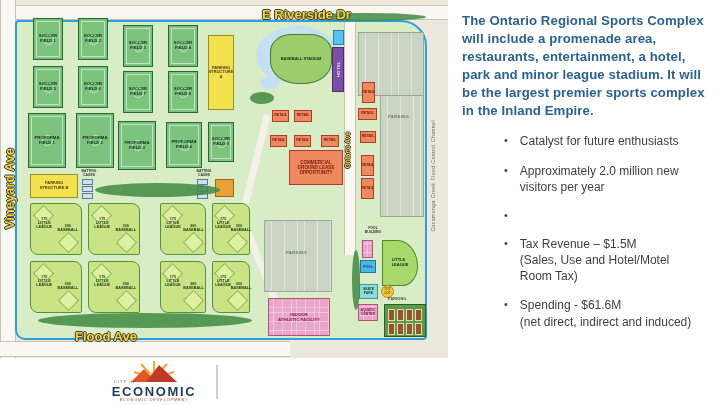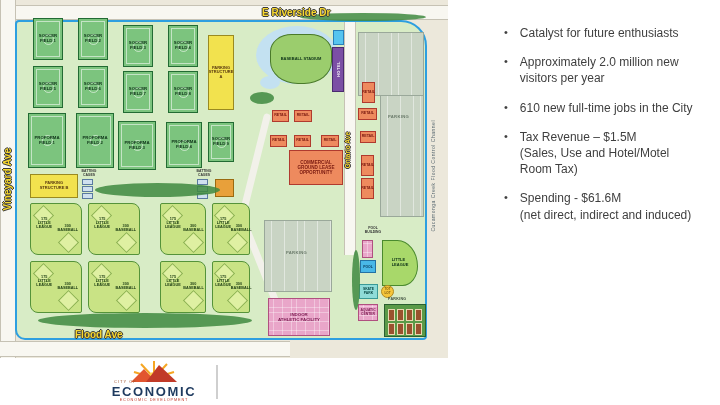--- a/index.html
+++ b/index.html
@@ -6,21 +6,21 @@
   .slide{position:relative;width:720px;height:405px;background:#ffffff;overflow:hidden;
          font-family:"Liberation Sans", sans-serif;}
   .abs{position:absolute;}
 
   
   #map{position:absolute;left:0;top:0;width:448px;height:358px;background:#ece8db;overflow:hidden;}
   .road-h{position:absolute;background:#f8f7f1;border-top:0.5px solid #c6c2b4;border-bottom:0.5px solid #c6c2b4;}
   .road-v{position:absolute;background:#f8f7f1;border-left:0.5px solid #c6c2b4;border-right:0.5px solid #c6c2b4;}
   #site{position:absolute;left:15px;top:20px;width:412px;height:320px;background:#d8ecc6;
         border:2.5px solid #2d9fe0;border-radius:4px 26px 4px 10px;box-sizing:border-box;}
-  .stlabel{position:absolute;color:#f7d72e;font-weight:bold;font-size:10px;white-space:pre;z-index:30;
+  .stlabel{position:absolute;color:#f7d72e;font-weight:bold;font-size:13px;white-space:pre;z-index:30;
            text-shadow:-1px 0 0 #3a3a3a,1px 0 0 #3a3a3a,0 -1px 0 #3a3a3a,0 1px 0 #3a3a3a;}
   .stlabel.vert{writing-mode:vertical-rl;transform:rotate(180deg);}
   .creektxt{position:absolute;writing-mode:vertical-rl;transform:rotate(180deg);font-size:5px;color:#5a6a72;
             letter-spacing:0.5px;white-space:nowrap;z-index:30;}
   .field{position:absolute;background:#7cc47e;border:1px solid #226b33;box-sizing:border-box;
          display:flex;align-items:center;justify-content:center;text-align:center;z-index:5;}
   .field:after{content:"";position:absolute;inset:2px;border:0.5px solid rgba(255,255,255,0.55);}
   .field:before{content:"";position:absolute;width:9px;height:9px;border-radius:50%;
                 border:0.5px solid rgba(255,255,255,0.55);}
   .flbl{position:relative;z-index:2;font-size:4.3px;line-height:1.15;color:#0e3318;font-weight:bold;white-space:pre-line;}
@@ -314,32 +314,32 @@
       <div class="court" style="left: 406px; top: 323px; width: 7px; height: 12px;"></div>
       <div class="court" style="left: 415px; top: 323px; width: 7px; height: 12px;"></div>
       <div class="tree" style="left: 95px; top: 183px; width: 125px; height: 14px;"></div>
       <div class="tree" style="left: 38px; top: 313px; width: 214px; height: 15px;"></div>
       <div class="tree" style="left: 300px; top: 13px; width: 126px; height: 8px;"></div>
       <div class="tree" style="left: 250px; top: 92px; width: 24px; height: 12px;"></div>
       <div class="tree" style="left: 352px; top: 250px; width: 8px; height: 60px;"></div>
     </div>
 
   <div id="right">
+    <div id="headline">The Ontario Regional Sports Complex will include a promenade area, restaurants, entertainment, a hotel, park and minor league stadium. It will be the largest premier sports complex in the Inland Empire.</div>
     <div id="bullets">
         <div class="bullet">
           <span class="bdot">•</span>
           <span class="btxt">Catalyst for future enthusiasts</span>
         </div>
         <div class="bullet">
           <span class="bdot">•</span>
           <span class="btxt">Approximately 2.0 million new visitors per year</span>
         </div>
         <div class="bullet">
           <span class="bdot">•</span>
-          <span class="btxt">610 new full-time jobs in the City</span>
         </div>
         <div class="bullet">
           <span class="bdot">•</span>
           <span class="btxt">Tax Revenue – $1.5M
 (Sales, Use and Hotel/Motel Room Tax)</span>
         </div>
         <div class="bullet">
           <span class="bdot">•</span>
           <span class="btxt">Spending - $61.6M
 (net direct, indirect and induced)</span>

